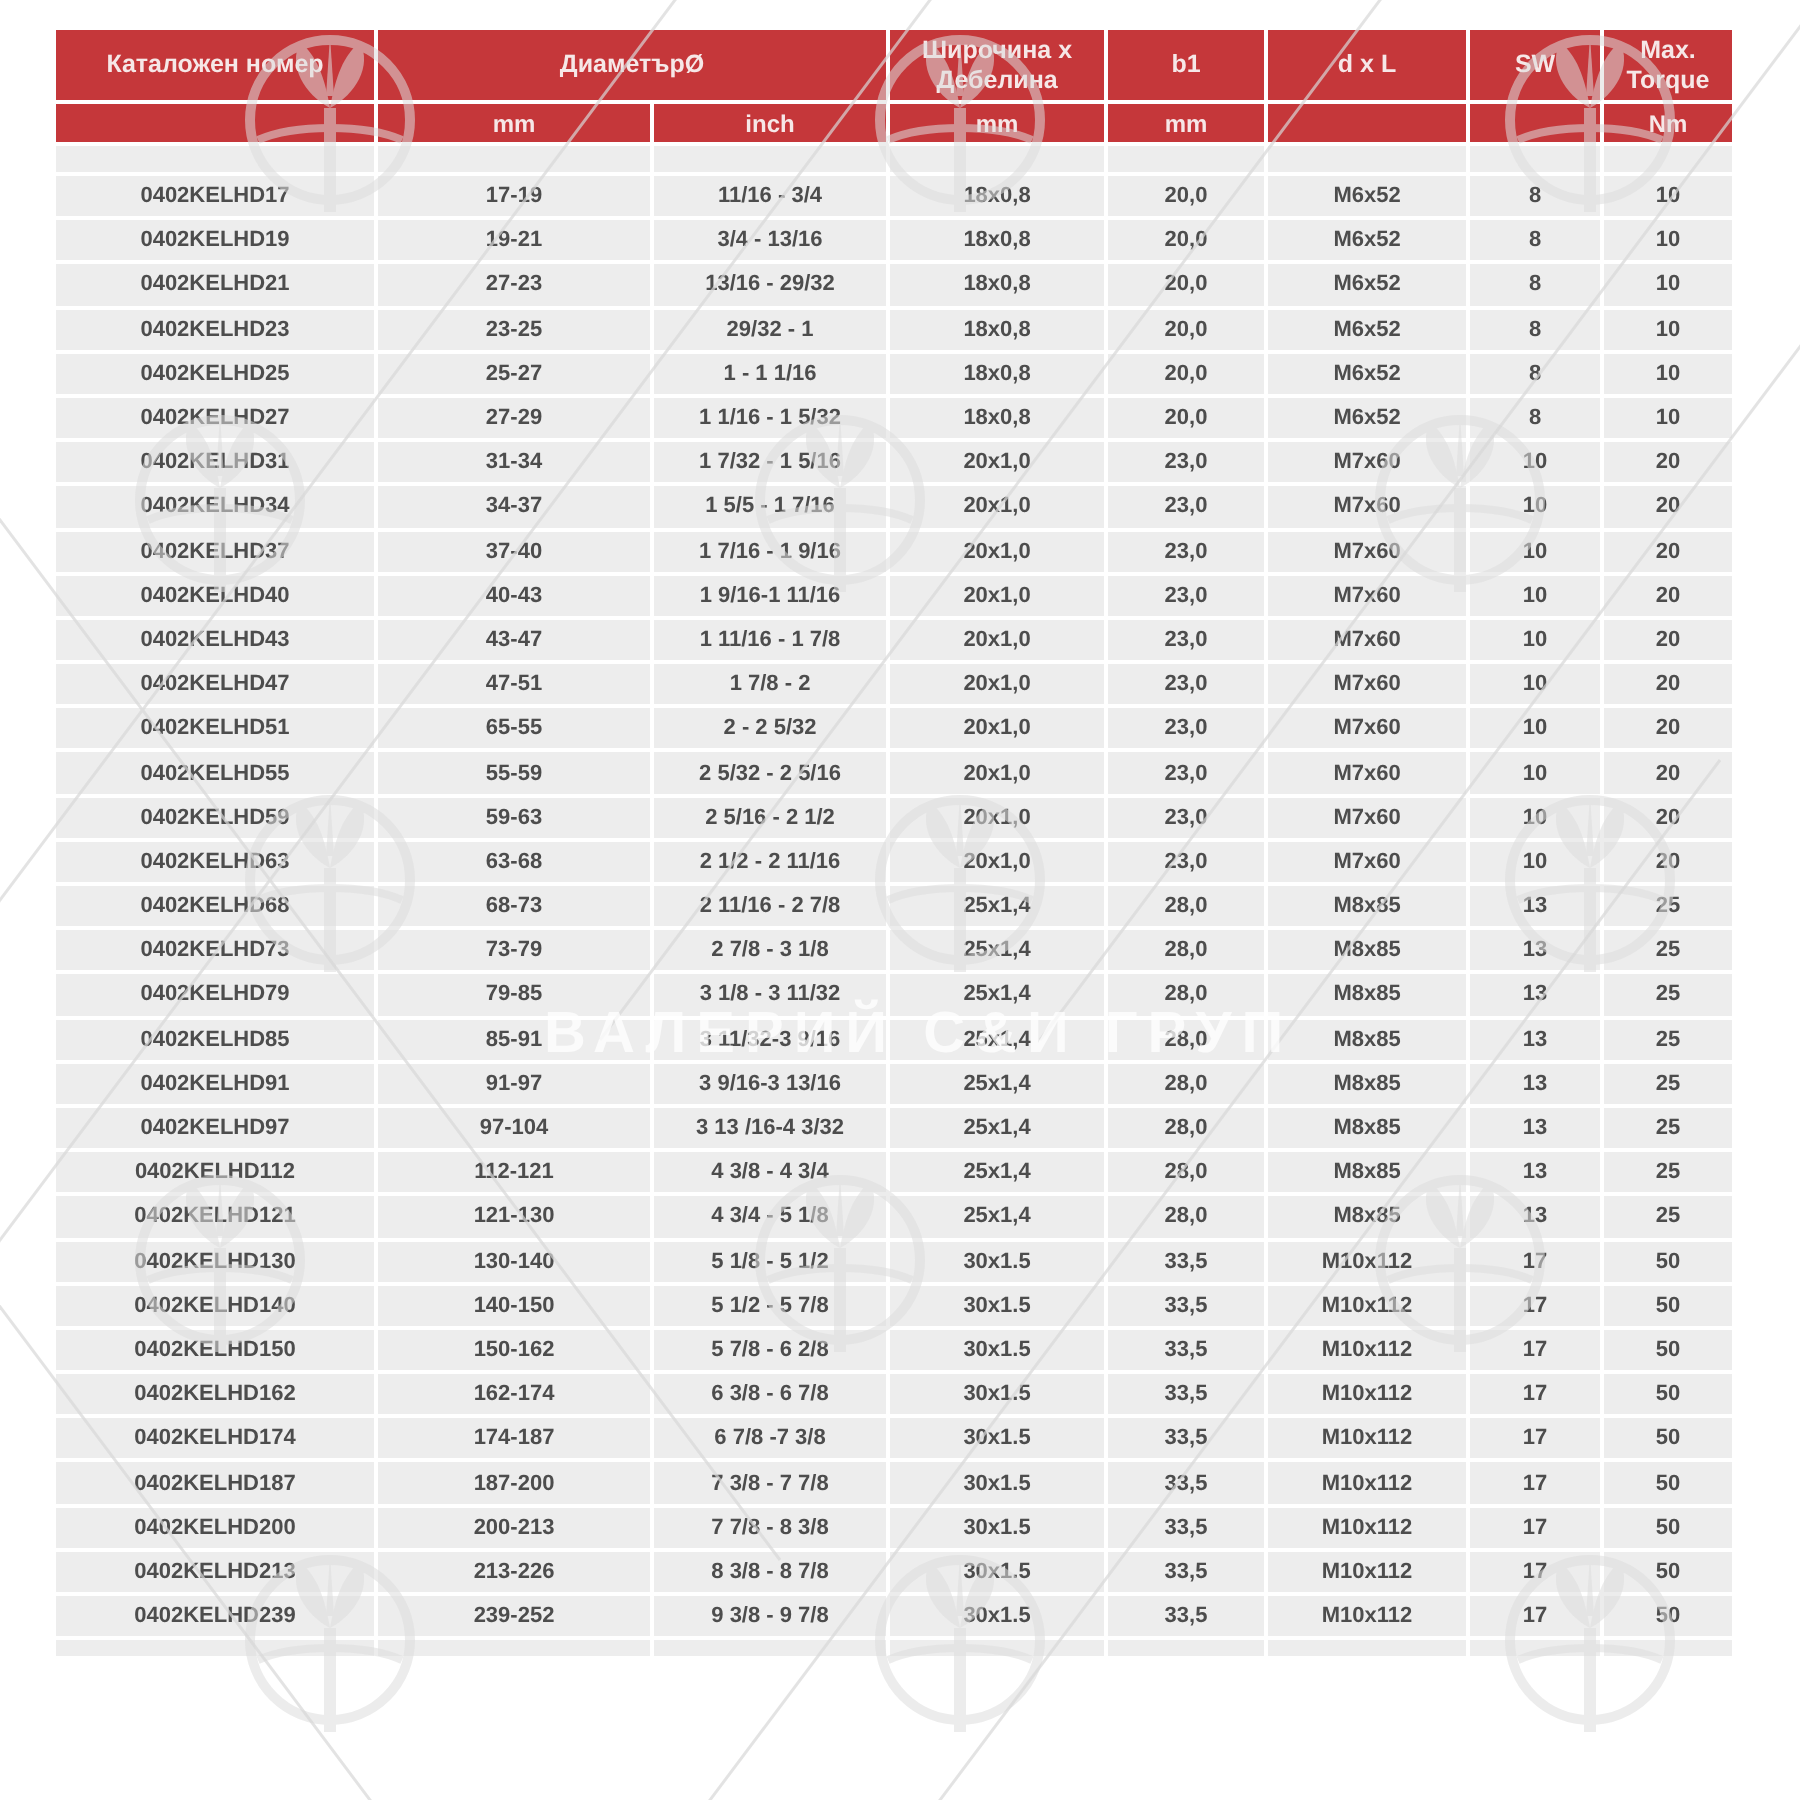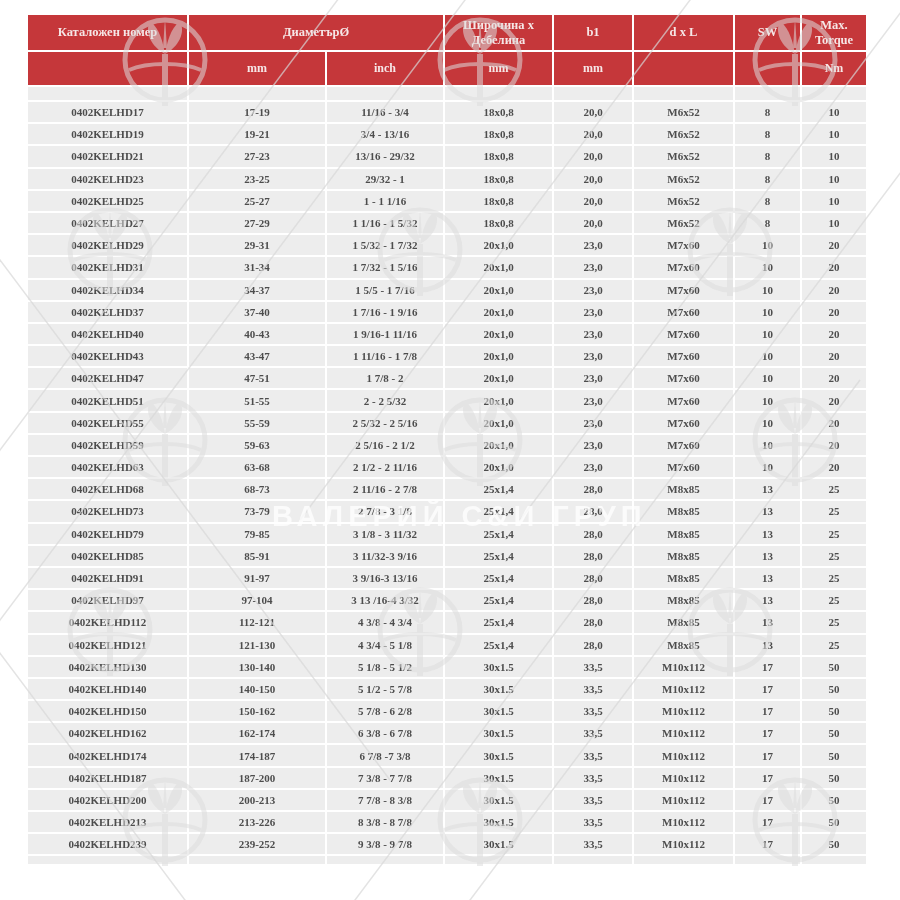--- a/index.html
+++ b/index.html
@@ -7,29 +7,28 @@
     width:900px;height:900px;position:relative;overflow:hidden;
     background:#ffffff;
     font-family:"Liberation Sans", sans-serif;
   }
   .page{position:absolute;inset:0;}
   table.spec{
     position:absolute;left:26px;top:13px;
     width:842px;
     border-collapse:separate;border-spacing:2px;
     table-layout:fixed;
-    font-family:Liberation Serif, serif;
   }
   th{
     background:#C5373A;color:#F6E7E7;
     font-weight:bold;text-align:center;vertical-align:middle;
     padding:0 2px;
   }
   tr.h1 th{height:35px;font-size:12.5px;line-height:1.2;}
-  tr.h2 th{height:33px;font-size:12px;}
+  tr.h2 th{height:19px;font-size:12px;}
   td{
     background:#EDEDED;color:#4D4D4D;
     font-weight:bold;font-size:11px;text-align:center;vertical-align:middle;
     height:20.2px;padding:0 2px;white-space:nowrap;overflow:hidden;
   }
   tr.spacer td{height:13px;}
   tfoot td{height:8px;}
   svg.watermark{
     position:absolute;left:0;top:0;z-index:5;pointer-events:none;
   }
@@ -137,30 +136,20 @@
           <td>0402KELHD27</td>
           <td>27-29</td>
           <td>1 1/16 - 1 5/32</td>
           <td>18x0,8</td>
           <td>20,0</td>
           <td>M6x52</td>
           <td>8</td>
           <td>10</td>
         </tr>
         <tr>
-          <td>0402KELHD29</td>
-          <td>29-31</td>
-          <td>1 5/32 - 1 7/32</td>
-          <td>20x1,0</td>
-          <td>23,0</td>
-          <td>M7x60</td>
-          <td>10</td>
-          <td>20</td>
-        </tr>
-        <tr>
           <td>0402KELHD31</td>
           <td>31-34</td>
           <td>1 7/32 - 1 5/16</td>
           <td>20x1,0</td>
           <td>23,0</td>
           <td>M7x60</td>
           <td>10</td>
           <td>20</td>
         </tr>
         <tr>
@@ -208,21 +197,21 @@
           <td>47-51</td>
           <td>1 7/8 - 2</td>
           <td>20x1,0</td>
           <td>23,0</td>
           <td>M7x60</td>
           <td>10</td>
           <td>20</td>
         </tr>
         <tr>
           <td>0402KELHD51</td>
-          <td>51-55</td>
+          <td>65-55</td>
           <td>2 - 2 5/32</td>
           <td>20x1,0</td>
           <td>23,0</td>
           <td>M7x60</td>
           <td>10</td>
           <td>20</td>
         </tr>
         <tr>
           <td>0402KELHD55</td>
           <td>55-59</td>

